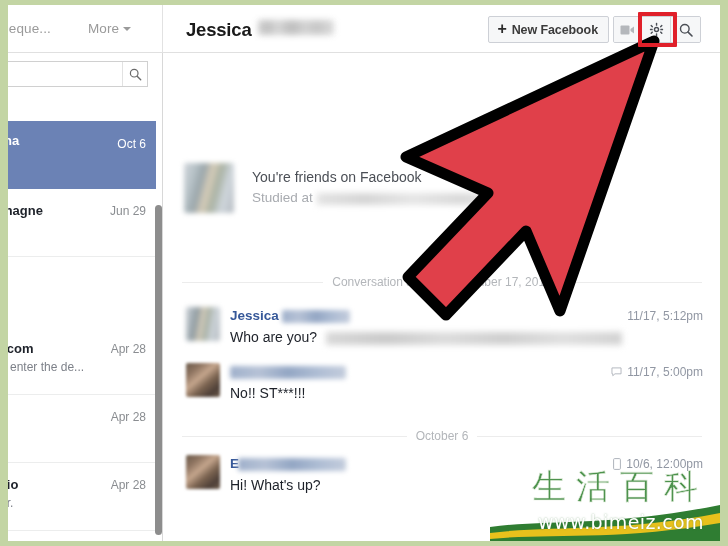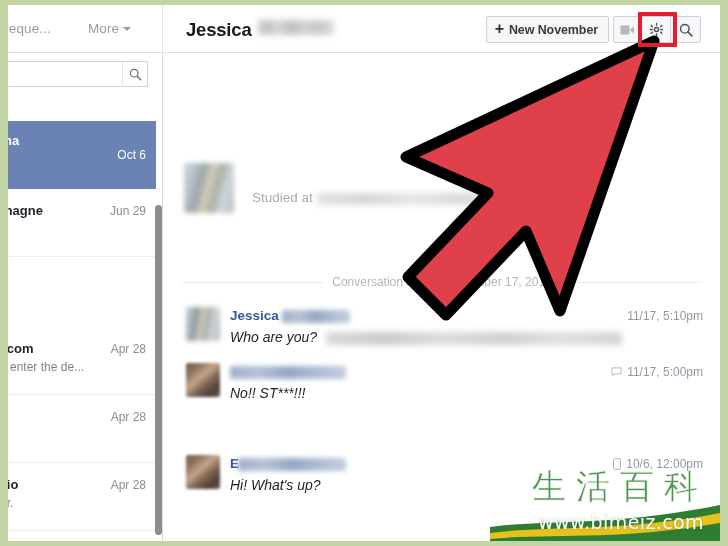--- a/index.html
+++ b/index.html
@@ -297,21 +297,20 @@
     position: absolute; top: 3px;
     height: 13px;
     background: linear-gradient(90deg,#9fb0cb,#b6c2d6,#93a6c4,#aebdd4,#c3ccdc);
     filter: blur(2.6px);
     border-radius: 2px;
   }
   .m-text {
     position: absolute; left: 66px; top: 22px;
     font-size: 14px; color: #1d2129;
     white-space: nowrap;
-    font-style: italic;
   }
   .m-text-blur {
     position: absolute; top: 25px;
     height: 13px;
     background: linear-gradient(90deg,#d8d8d8,#cacaca,#dcdcdc,#cfcfcf,#e0e0e0,#d2d2d2);
     filter: blur(3px);
   }
   .m-time {
     position: absolute;
     right: 17px; top: 2px;
@@ -377,21 +376,21 @@
       </div>
     </div>
 
     <div id="thread-title">
       <span>Jessica</span><span id="title-blur"></span>
     </div>
 
     <div id="actions">
       <div class="btn" id="btn-newmsg">
         <span class="plus-icon">+</span>
-        <span>New November</span>
+        <span>New Facebook</span>
       </div>
       <div id="btn-group">
         <div class="gbtn" id="btn-video">
           <svg width="15" height="10" viewBox="0 0 15 10">
             <rect x="0.5" y="0.5" width="9" height="9" rx="1" fill="#b4b7bb"></rect>
             <path d="M10.5 4 L14 1.5 L14 8.5 L10.5 6 Z" fill="#b4b7bb"></path>
           </svg>
         </div>
         <div class="gbtn" id="btn-gear">
           <svg width="15" height="15" viewBox="0 0 16 16">
@@ -428,21 +427,21 @@
       <div id="search-icon">
         <svg width="13" height="13" viewBox="0 0 14 14">
           <circle cx="5.6" cy="5.6" r="4.1" fill="none" stroke="#6a6a6a" stroke-width="1.3"></circle>
           <line x1="8.8" y1="8.8" x2="12.6" y2="12.6" stroke="#6a6a6a" stroke-width="1.5" stroke-linecap="round"></line>
         </svg>
       </div>
     </div>
 
     <div class="conv selected" style="top:68px;height:68px;">
       <div class="cname" style="top:12px;">una</div>
-      <div class="cdate" style="top:27px;">Oct 6</div>
+      <div class="cdate" style="top:16px;">Oct 6</div>
     </div>
 
     <div class="conv" style="top:136px;height:68px;">
       <div class="cname" style="top:14px;">rmagne</div>
       <div class="cdate" style="top:15px;">Jun 29</div>
     </div>
 
 
     <div class="conv" style="top:274px;height:68px;">
       <div class="cname" style="top:14px;">s.com</div>
@@ -461,53 +460,58 @@
       <div class="csnippet" style="top:33px;">ker.</div>
     </div>
 
     <div id="sb-scrollbar"></div>
   </div>
 
   <div id="pane">
 
     <div id="friendinfo">
       <div class="avatar" id="fi-avatar"></div>
+      <div id="fi-line1">You're friends on Facebook</div>
       <div id="fi-line2">Studied at</div>
       <div id="fi-blur"></div>
     </div>
 
     <div class="daysep" style="top:222px;">
       <div class="rule"></div>
       <span>Conversation started November 17, 2015</span>
     </div>
 
     <div class="msg" style="top:254px;height:58px;">
       <div class="m-avatar stripes"></div>
       <div class="m-name">Jessica</div>
       <div class="m-name-blur" style="left:118px;width:68px;"></div>
       <div class="m-text">Who are you?</div>
       <div class="m-text-blur" style="left:162px;width:296px;"></div>
       <div class="m-time">
-        <span>11/17, 5:10pm</span>
+        <span>11/17, 5:12pm</span>
       </div>
     </div>
 
     <div class="msg" style="top:310px;height:56px;">
       <div class="m-avatar photo"></div>
       <div class="m-name"></div>
       <div class="m-name-blur" style="left:66px;width:116px;"></div>
       <div class="m-text">No!! ST***!!!</div>
       <div class="m-time">
         <svg width="11" height="10" viewBox="0 0 12 11">
           <path d="M1 1h10v6.5H4.3L1.9 9.6V7.5H1z" fill="none" stroke="#aeb3bb" stroke-width="1"></path>
         </svg>
         <span>11/17, 5:00pm</span>
       </div>
     </div>
 
+    <div class="daysep" style="top:376px;">
+      <div class="rule"></div>
+      <span>October 6</span>
+    </div>
 
     <div class="msg" style="top:402px;height:56px;">
       <div class="m-avatar photo"></div>
       <div class="m-name">E</div>
       <div class="m-name-blur" style="left:74px;width:108px;"></div>
       <div class="m-text">Hi! What's up?</div>
       <div class="m-time">
         <svg width="8" height="12" viewBox="0 0 8 12">
           <rect x="0.6" y="0.6" width="6.8" height="10.8" rx="1" fill="none" stroke="#aeb3bb" stroke-width="1"></rect>
         </svg>

